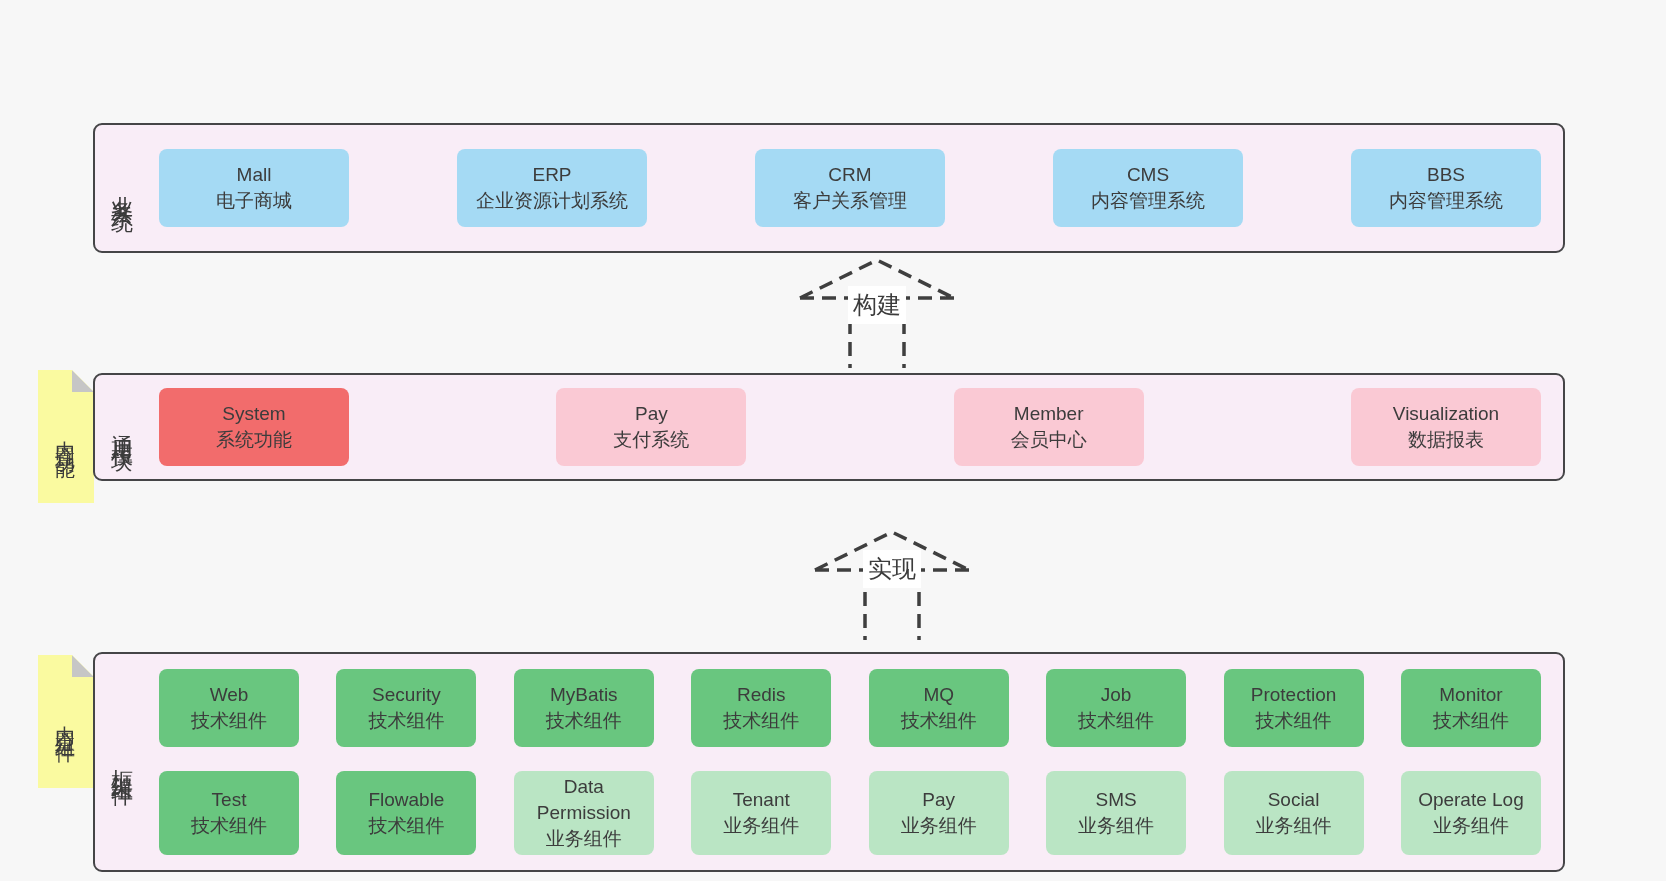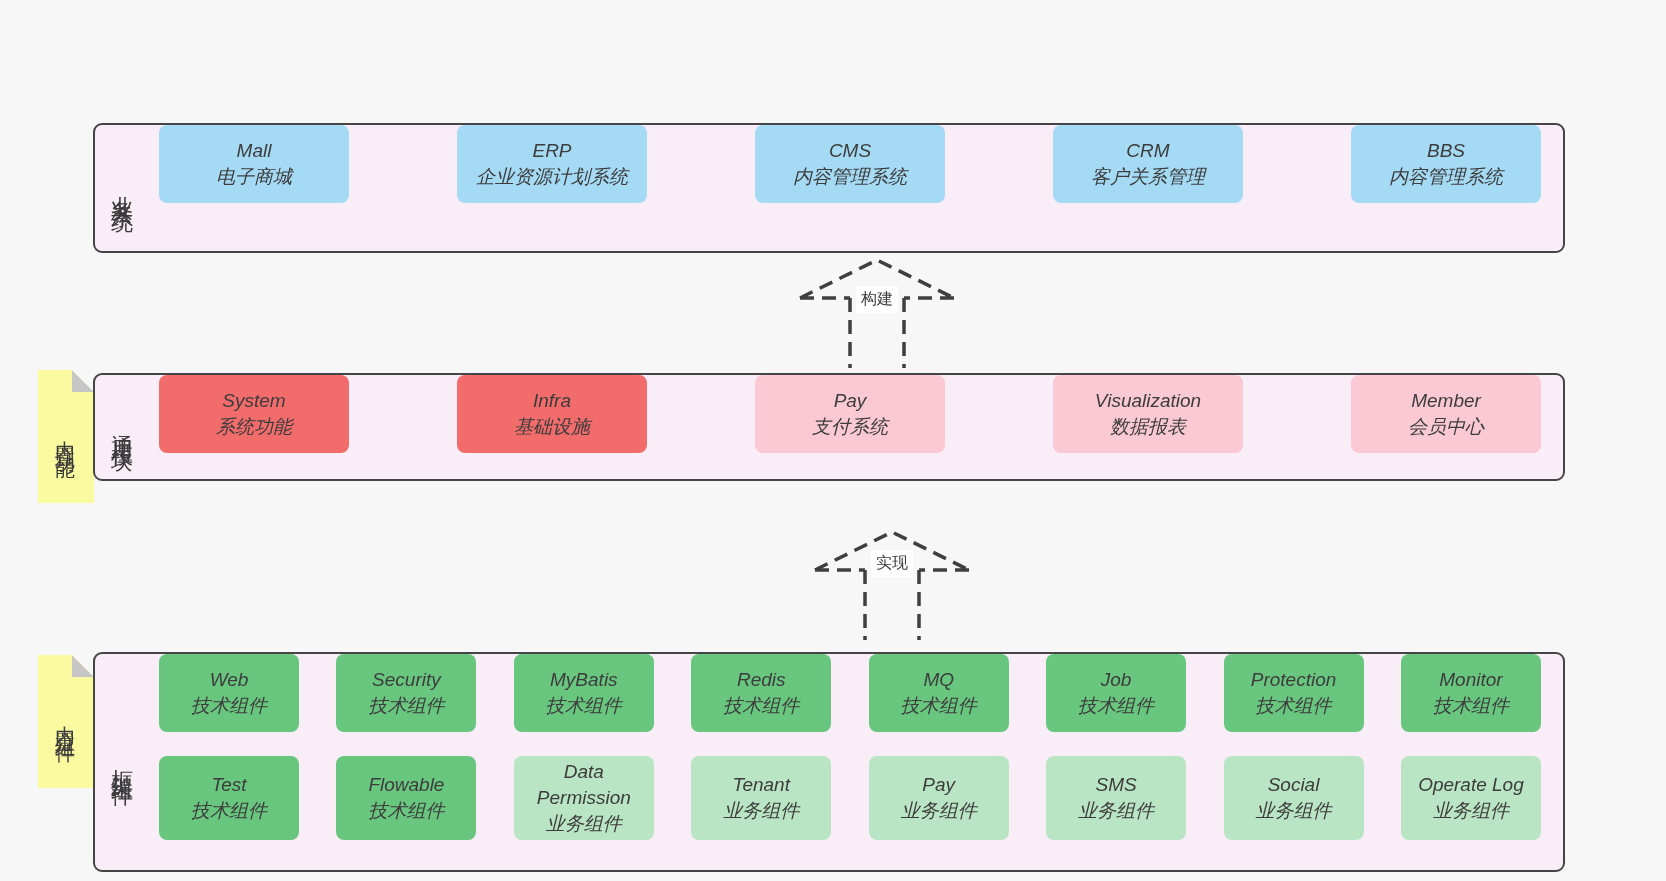--- a/index.html
+++ b/index.html
@@ -6,21 +6,21 @@
     background:#f7f7f7;font-family:"Liberation Sans","DejaVu Sans",sans-serif;color:#3c3c3c;}
   .canvas{position:relative;width:1666px;height:881px;}
 
   
   .layer{position:absolute;left:93px;width:1472px;box-sizing:border-box;
     background:#f9edf7;border:2px solid #454547;border-radius:9px;
     display:flex;align-items:stretch;z-index:1;}
   .layer-label{width:54px;display:flex;align-items:center;justify-content:center;
     font-size:22px;color:#3b3b3b;}
   .vtext{writing-mode:vertical-rl;text-orientation:upright;letter-spacing:5px;}
-  .layer-body{flex:1;display:flex;flex-direction:column;justify-content:flex-start;gap:24px;padding:0 12px 0 0;font-style:italic;}
+  .layer-body{flex:1;display:flex;flex-direction:column;justify-content:center;gap:24px;padding:0 12px 0 0;}
   .row{display:flex;justify-content:space-between;padding:0 10px;}
 
   
   .box{border-radius:8px;min-height:78px;box-sizing:border-box;display:flex;flex-direction:column;
     justify-content:center;text-align:center;font-size:19px;line-height:26px;padding:3px 6px;}
   .w190 .box{width:190px;}
   .w140 .box{width:140px;}
   .v-blue{background:#a5daf4;}
   .v-red{background:#f26c6c;}
   .v-pink{background:#fac9d4;}
@@ -32,21 +32,21 @@
     display:flex;align-items:center;justify-content:center;
     clip-path:polygon(0 0, calc(100% - 22px) 0, 100% 22px, 100% 100%, 0 100%);}
   .note-fold{position:absolute;top:0;right:0;width:22px;height:22px;background:#c6c6c6;
     clip-path:polygon(0 0, 100% 100%, 0 100%);}
   .note-text{font-size:20px;letter-spacing:6px;color:#3a3a3a;}
 
   
   .arrow{position:absolute;width:170px;z-index:0;}
   .arrow svg{display:block;width:100%;height:100%;}
   .arrow-label{position:absolute;left:50%;top:30px;transform:translateX(-50%);
-    background:#ffffff;padding:3px 5px;font-size:16px;color:#3c3c3c;white-space:nowrap;}
+    background:#ffffff;padding:3px 5px;font-size:24px;color:#3c3c3c;white-space:nowrap;}
 </style>
 </head>
 <body>
 
 <div class="canvas">
 
   <div class="note" style="top:370px">
     <div class="note-fold"></div>
     <div class="note-text vtext">内置功能</div>
   </div>
@@ -74,58 +74,54 @@
         <div class="row">
           <div class="box v-blue">
             <div>Mall</div>
             <div>电子商城</div>
           </div>
           <div class="box v-blue">
             <div>ERP</div>
             <div>企业资源计划系统</div>
           </div>
           <div class="box v-blue">
+            <div>CRM</div>
+            <div>客户关系管理</div>
+          </div>
+          <div class="box v-blue">
             <div>CMS</div>
             <div>内容管理系统</div>
-          </div>
-          <div class="box v-blue">
-            <div>CRM</div>
-            <div>客户关系管理</div>
           </div>
           <div class="box v-blue">
             <div>BBS</div>
             <div>内容管理系统</div>
           </div>
         </div>
       </div>
   </section>
 
   <section class="layer w190" style="top:373px;height:108px">
     <div class="layer-label vtext">通用模块</div>
     <div class="layer-body">
         <div class="row">
           <div class="box v-red">
             <div>System</div>
             <div>系统功能</div>
           </div>
-          <div class="box v-red">
-            <div>Infra</div>
-            <div>基础设施</div>
-          </div>
           <div class="box v-pink">
             <div>Pay</div>
             <div>支付系统</div>
           </div>
           <div class="box v-pink">
+            <div>Member</div>
+            <div>会员中心</div>
+          </div>
+          <div class="box v-pink">
             <div>Visualization</div>
             <div>数据报表</div>
-          </div>
-          <div class="box v-pink">
-            <div>Member</div>
-            <div>会员中心</div>
           </div>
         </div>
       </div>
   </section>
 
   <section class="layer w140" style="top:652px;height:220px">
     <div class="layer-label vtext">框架组件</div>
     <div class="layer-body">
         <div class="row">
           <div class="box v-green">

